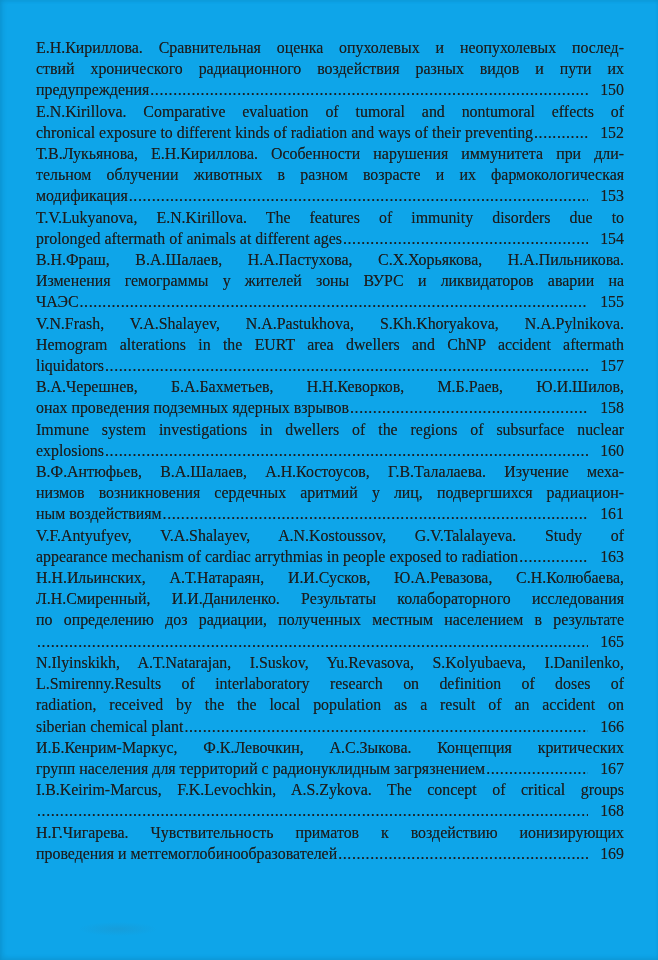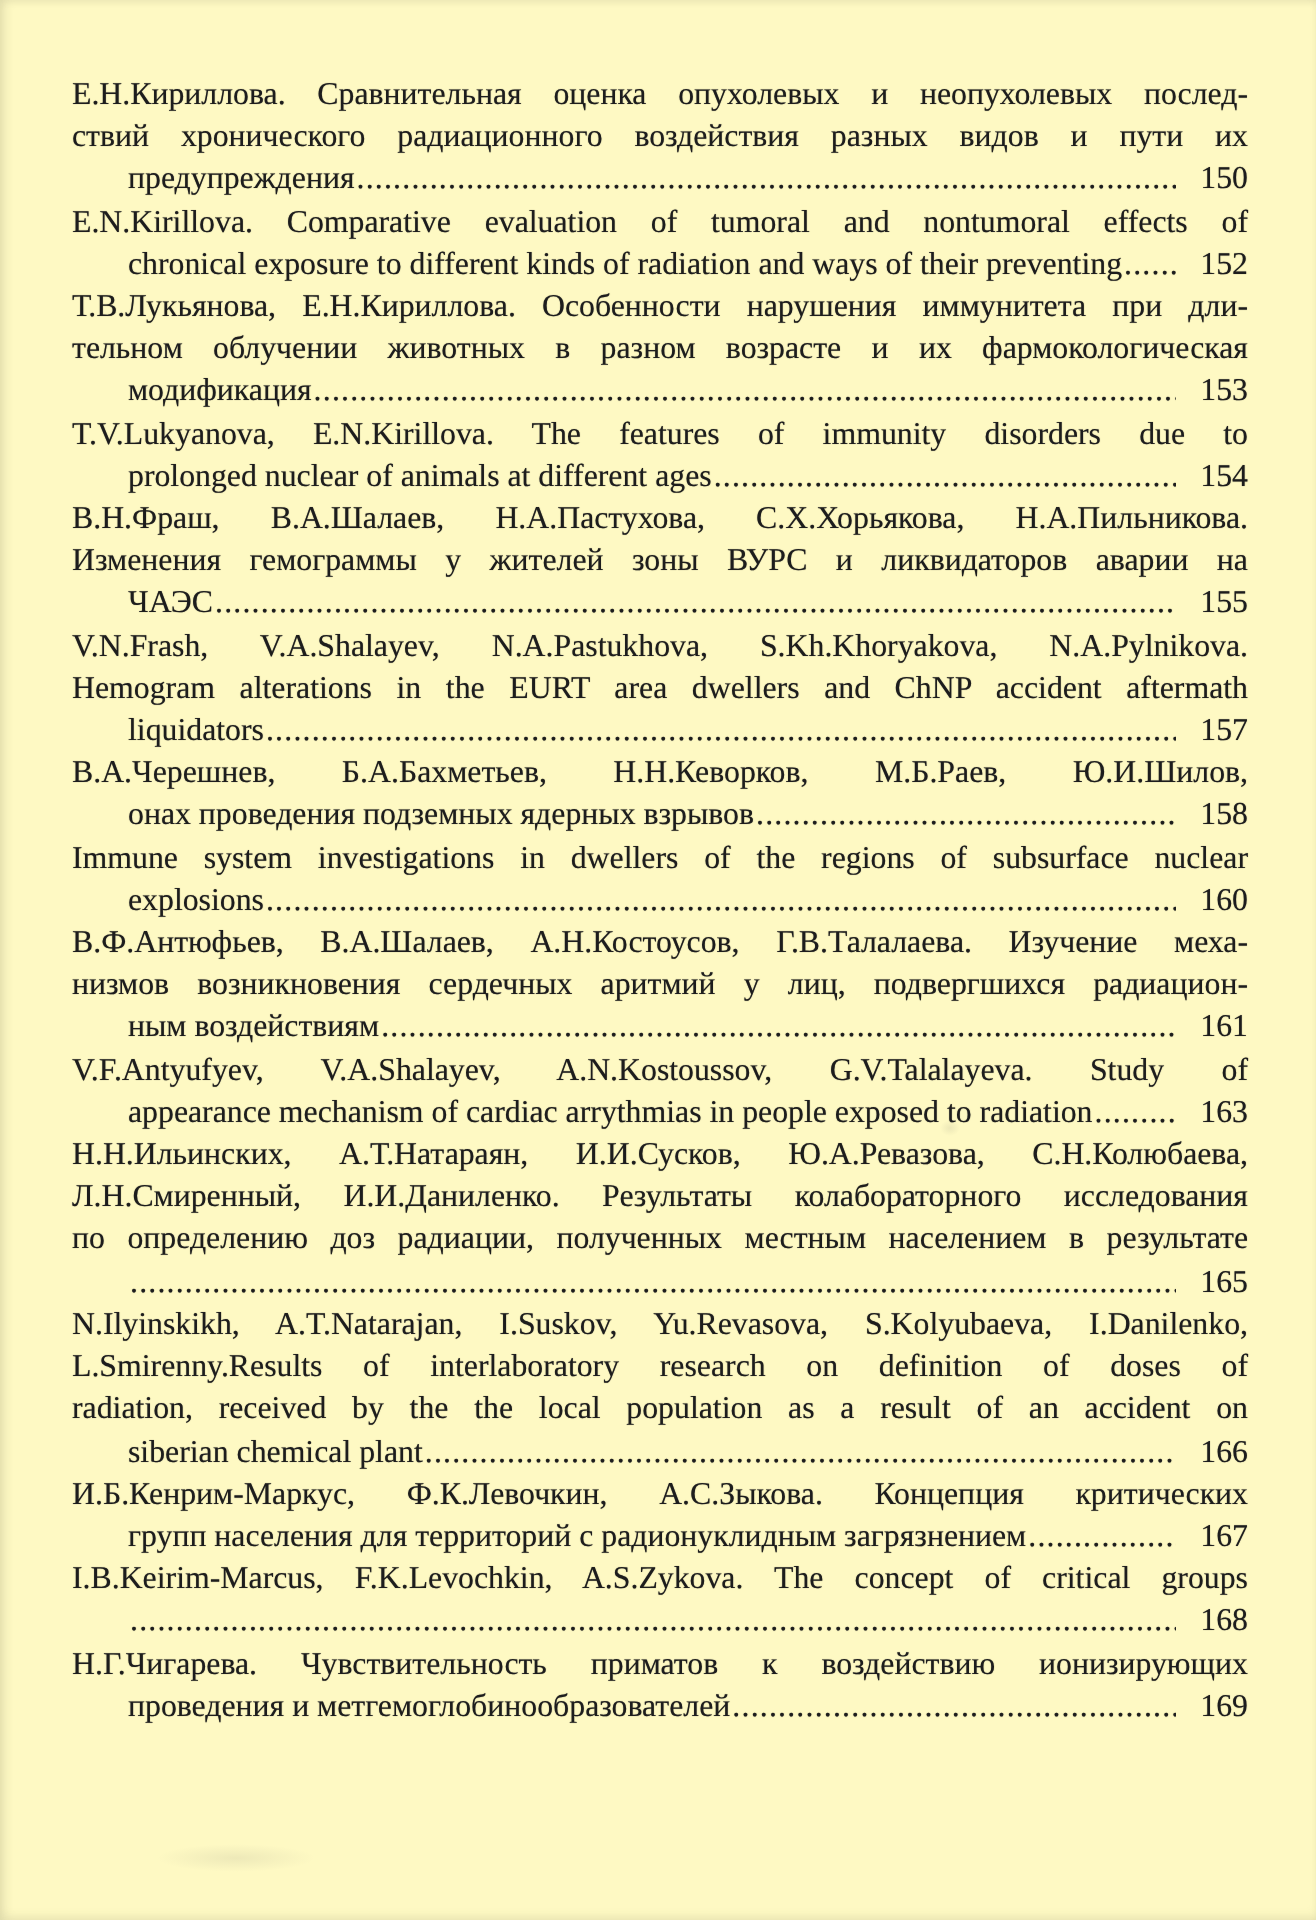--- a/index.html
+++ b/index.html
@@ -32,21 +32,20 @@
   .line {
     text-align: justify;
     text-align-last: justify;
     white-space: nowrap; 
   }
   .line { white-space: normal; } 
   .lastline {
     display: flex;
     align-items: center;
     min-width: 0;
-    margin-left: 28px;
   }
   .lastline .tail {
     flex: 0 1 auto;
     white-space: nowrap;
   }
   .lastline .dots {
     flex: 1 1 0;
     min-width: 0;
     overflow: hidden;
     white-space: nowrap;
@@ -74,21 +73,21 @@
     top: 560px;
     width: 10px;
     height: 8px;
     background: radial-gradient(ellipse at center, rgba(80,80,80,0.10), rgba(80,80,80,0) 70%);
     pointer-events: none;
   }
 </style>
 </head>
 <body>
 
-<div class="sheet" style="background: #fef9c3; color: rgb(29, 29, 29);">
+<div class="sheet" style="background: #0ea5e9; color: rgb(29, 29, 29);">
   <div class="toc" id="toc-list">
       <div class="entry">
         <div class="line">Е.Н.Кириллова. Сравнительная оценка опухолевых и неопухолевых послед-</div>
         <div class="line">ствий хронического радиационного воздействия разных видов и пути их</div>
         <div class="lastline">
           <span class="tail">предупреждения</span>
           <span class="dots">................................................................................................................................................................</span>
           <span class="pg">150</span>
         </div>
       </div>
@@ -105,21 +104,21 @@
         <div class="line">тельном облучении животных в разном возрасте и их фармокологическая</div>
         <div class="lastline">
           <span class="tail">модификация</span>
           <span class="dots">................................................................................................................................................................</span>
           <span class="pg">153</span>
         </div>
       </div>
       <div class="entry">
         <div class="line">T.V.Lukyanova, E.N.Kirillova. The features of immunity disorders due to</div>
         <div class="lastline">
-          <span class="tail">prolonged nuclear of animals at different ages</span>
+          <span class="tail">prolonged aftermath of animals at different ages</span>
           <span class="dots">................................................................................................................................................................</span>
           <span class="pg">154</span>
         </div>
       </div>
       <div class="entry">
         <div class="line">В.Н.Фраш, В.А.Шалаев, Н.А.Пастухова, С.Х.Хорьякова, Н.А.Пильникова.</div>
         <div class="line">Изменения гемограммы у жителей зоны ВУРС и ликвидаторов аварии на</div>
         <div class="lastline">
           <span class="tail">ЧАЭС</span>
           <span class="dots">................................................................................................................................................................</span>

